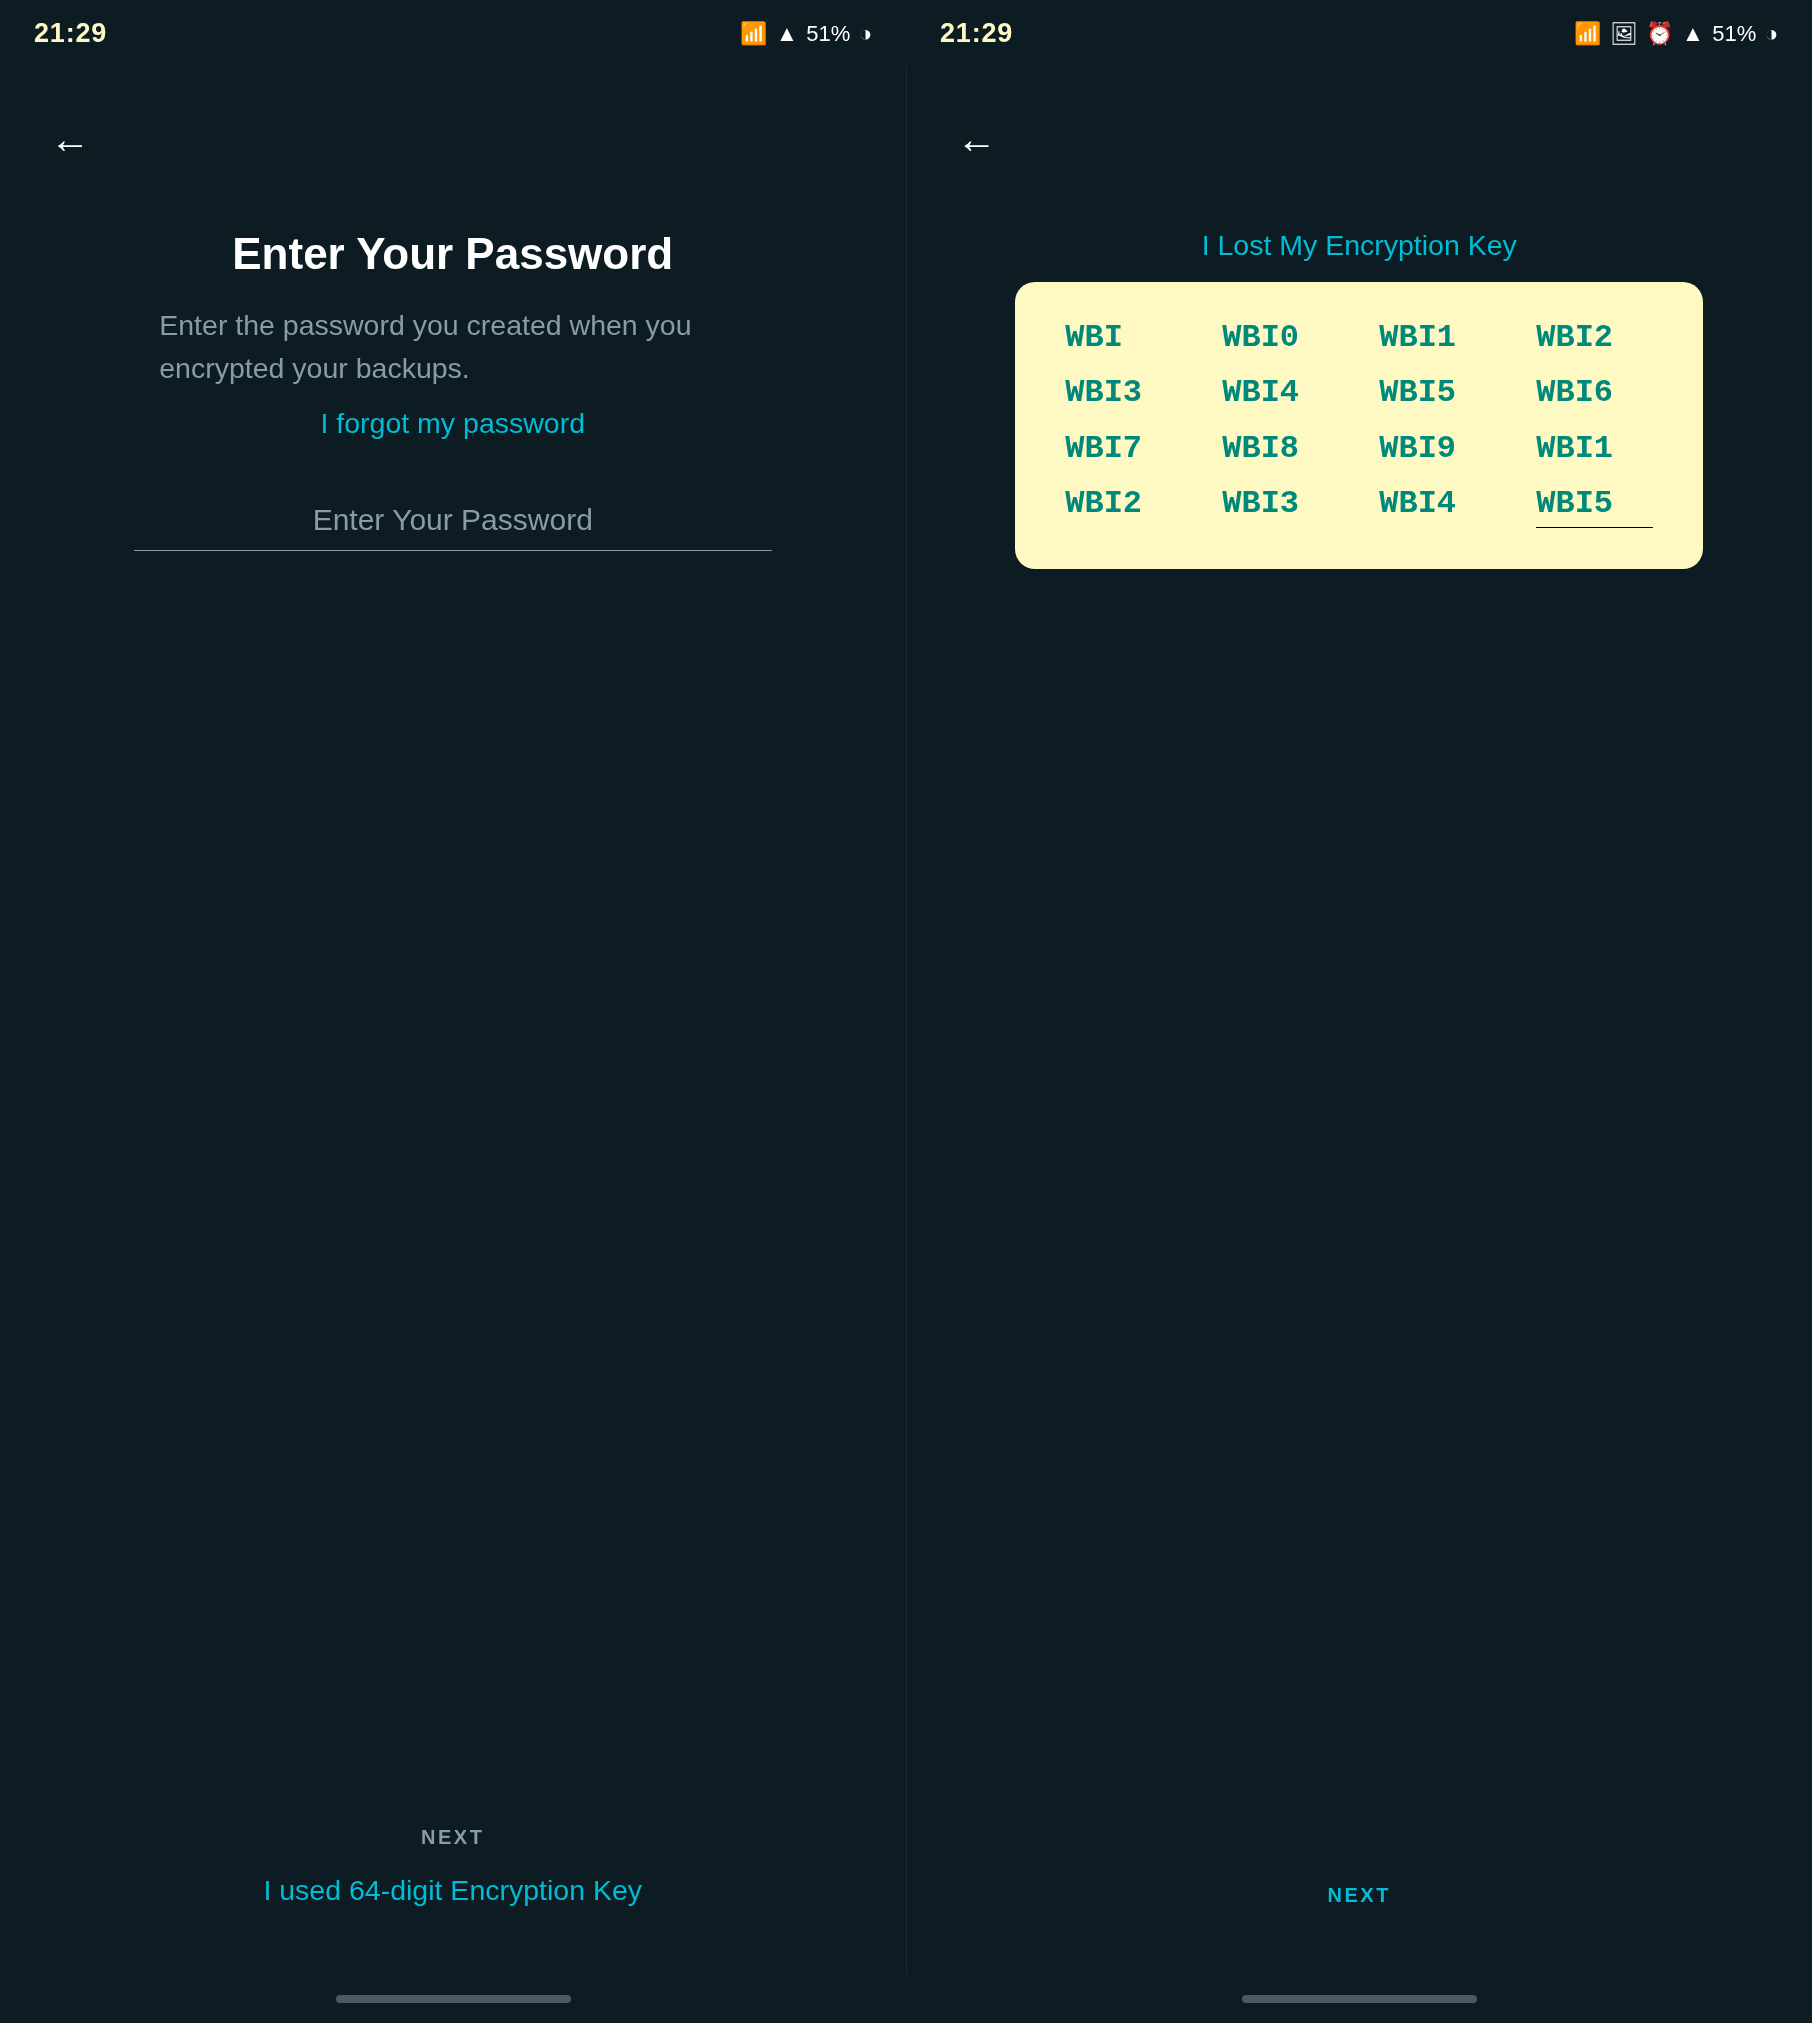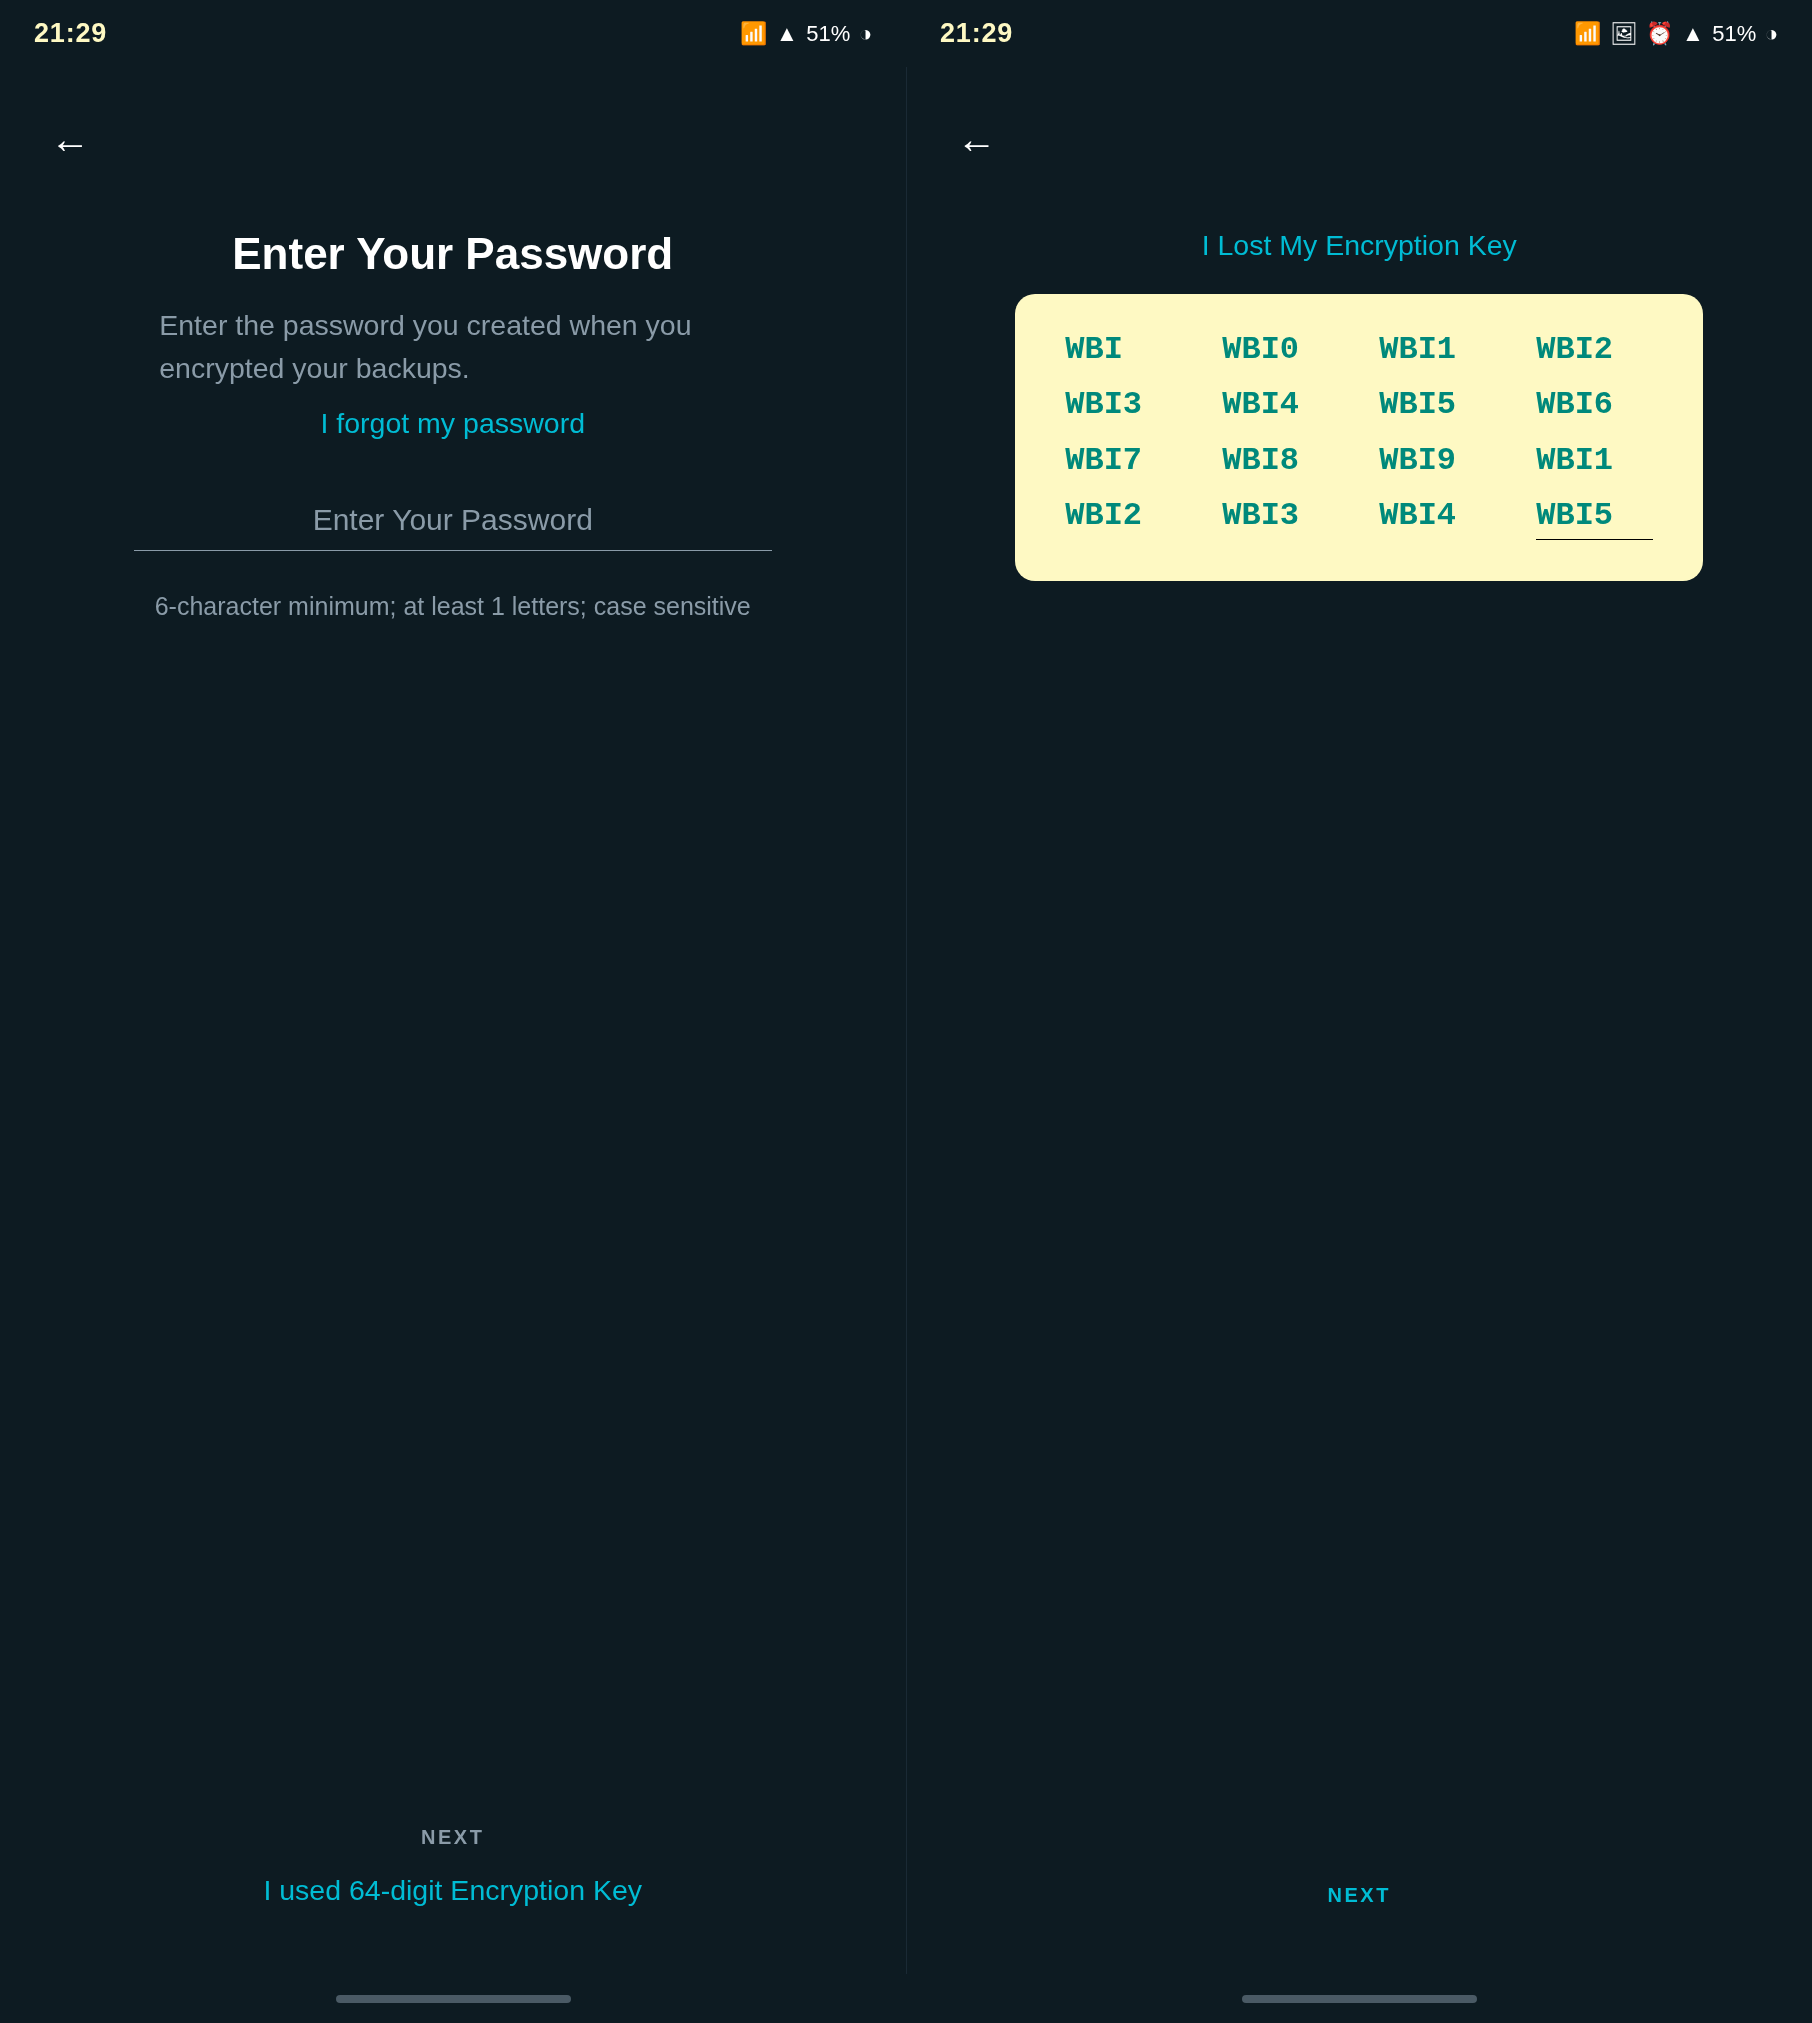--- a/index.html
+++ b/index.html
@@ -196,21 +196,21 @@
       border-radius: 4.2px;
     }
 
     
     .lost-key-link {
       color: #00bcd4;
       font-size: 28.5px;
       text-align: center;
       cursor: pointer;
       text-decoration: none;
-      margin-bottom: 32px;
+      margin-bottom: 20px;
     }
 
     
     .key-box {
       background: #fef9c3;
       border-radius: 20px;
       padding: 32px 50px;
       max-width: 688px;
       width: 100%;
       display: flex;
@@ -301,21 +301,20 @@
   <div class="panel">
     <button class="back-btn">←</button>
 
     <h1 class="panel-title">Enter Your Password</h1>
     <p class="panel-subtitle">Enter the password you created when you encrypted your backups.</p>
     <a class="forgot-link">I forgot my password</a>
 
     <div class="input-container">
       <input class="password-input" type="password" placeholder="Enter Your Password" style="">
     </div>
-    <p class="input-hint">6-character minimum; at least 1 letters; case sensitive</p>
 
     <div class="bottom-area">
       <button class="next-btn">NEXT</button>
       <a class="encryption-link">I used 64-digit Encryption Key</a>
     </div>
   </div>
 
   <div class="panel">
     <button class="back-btn">←</button>
 

